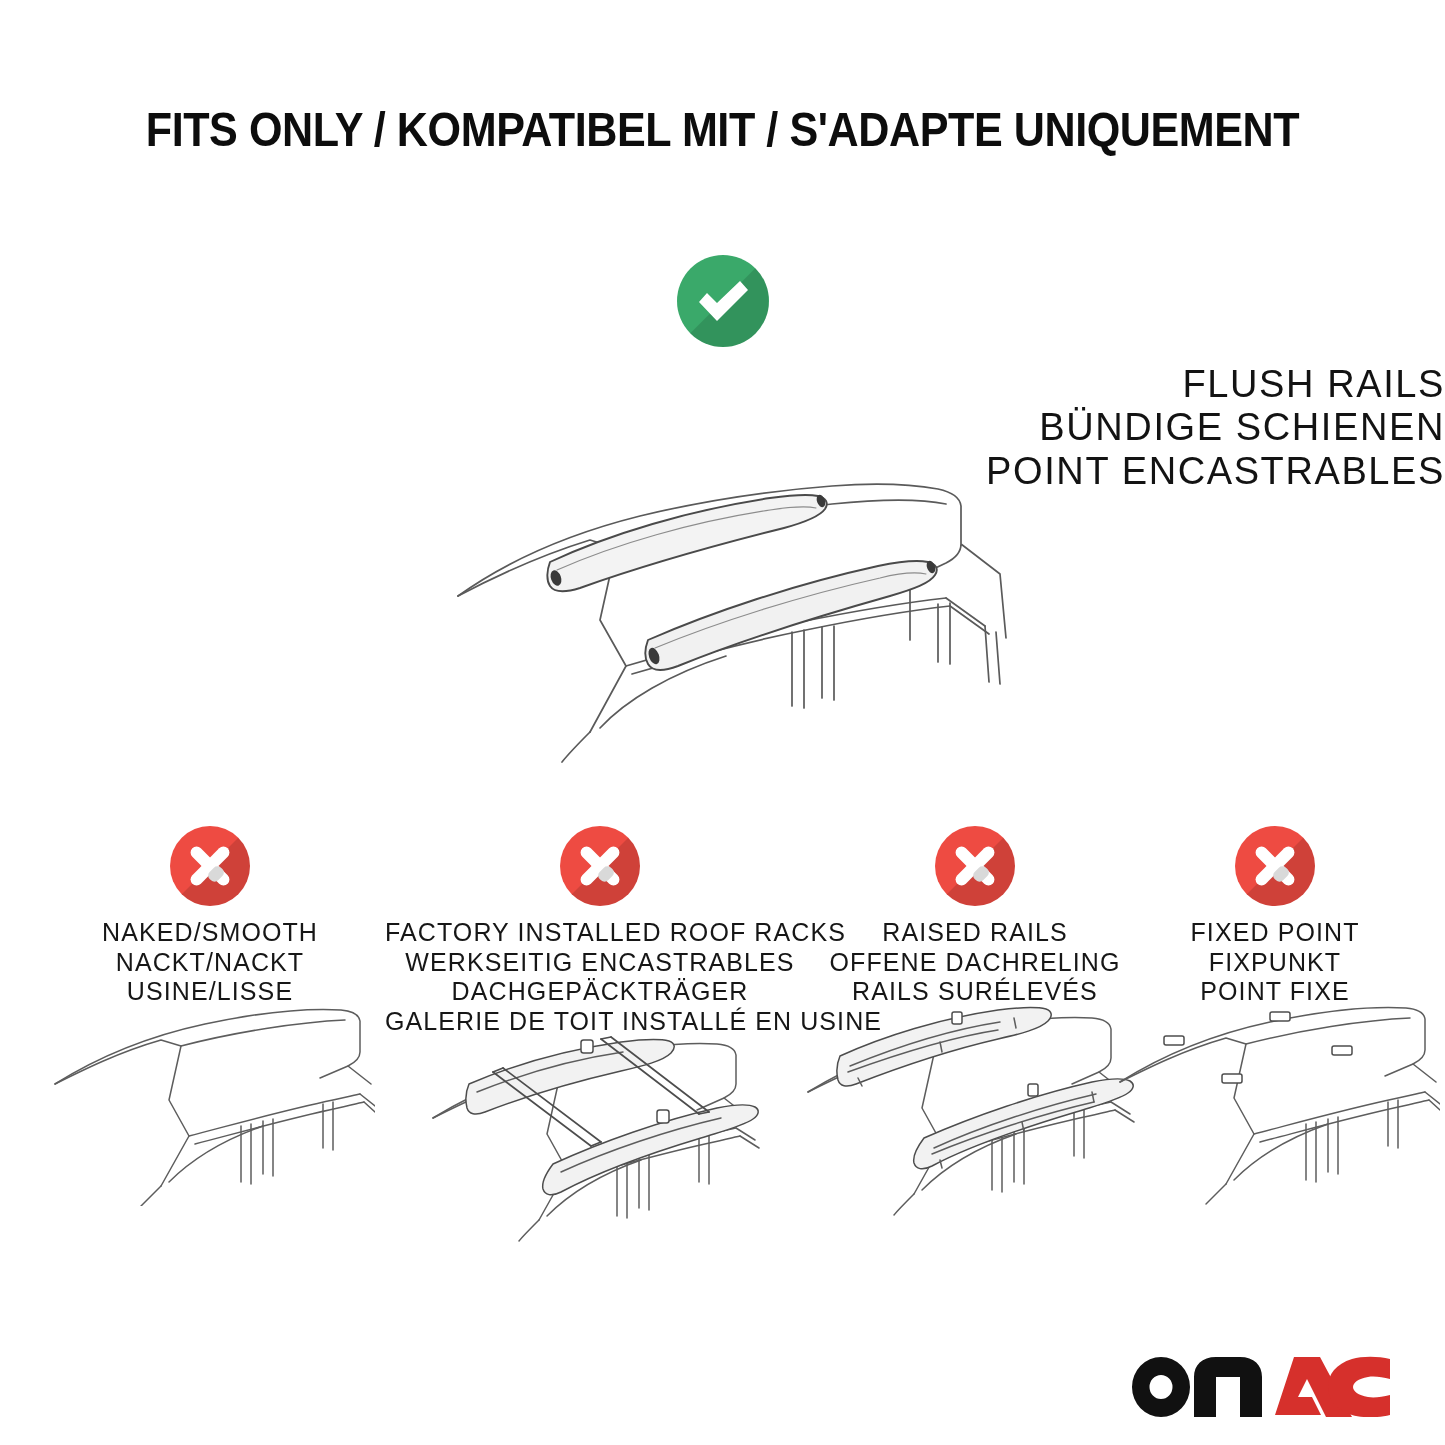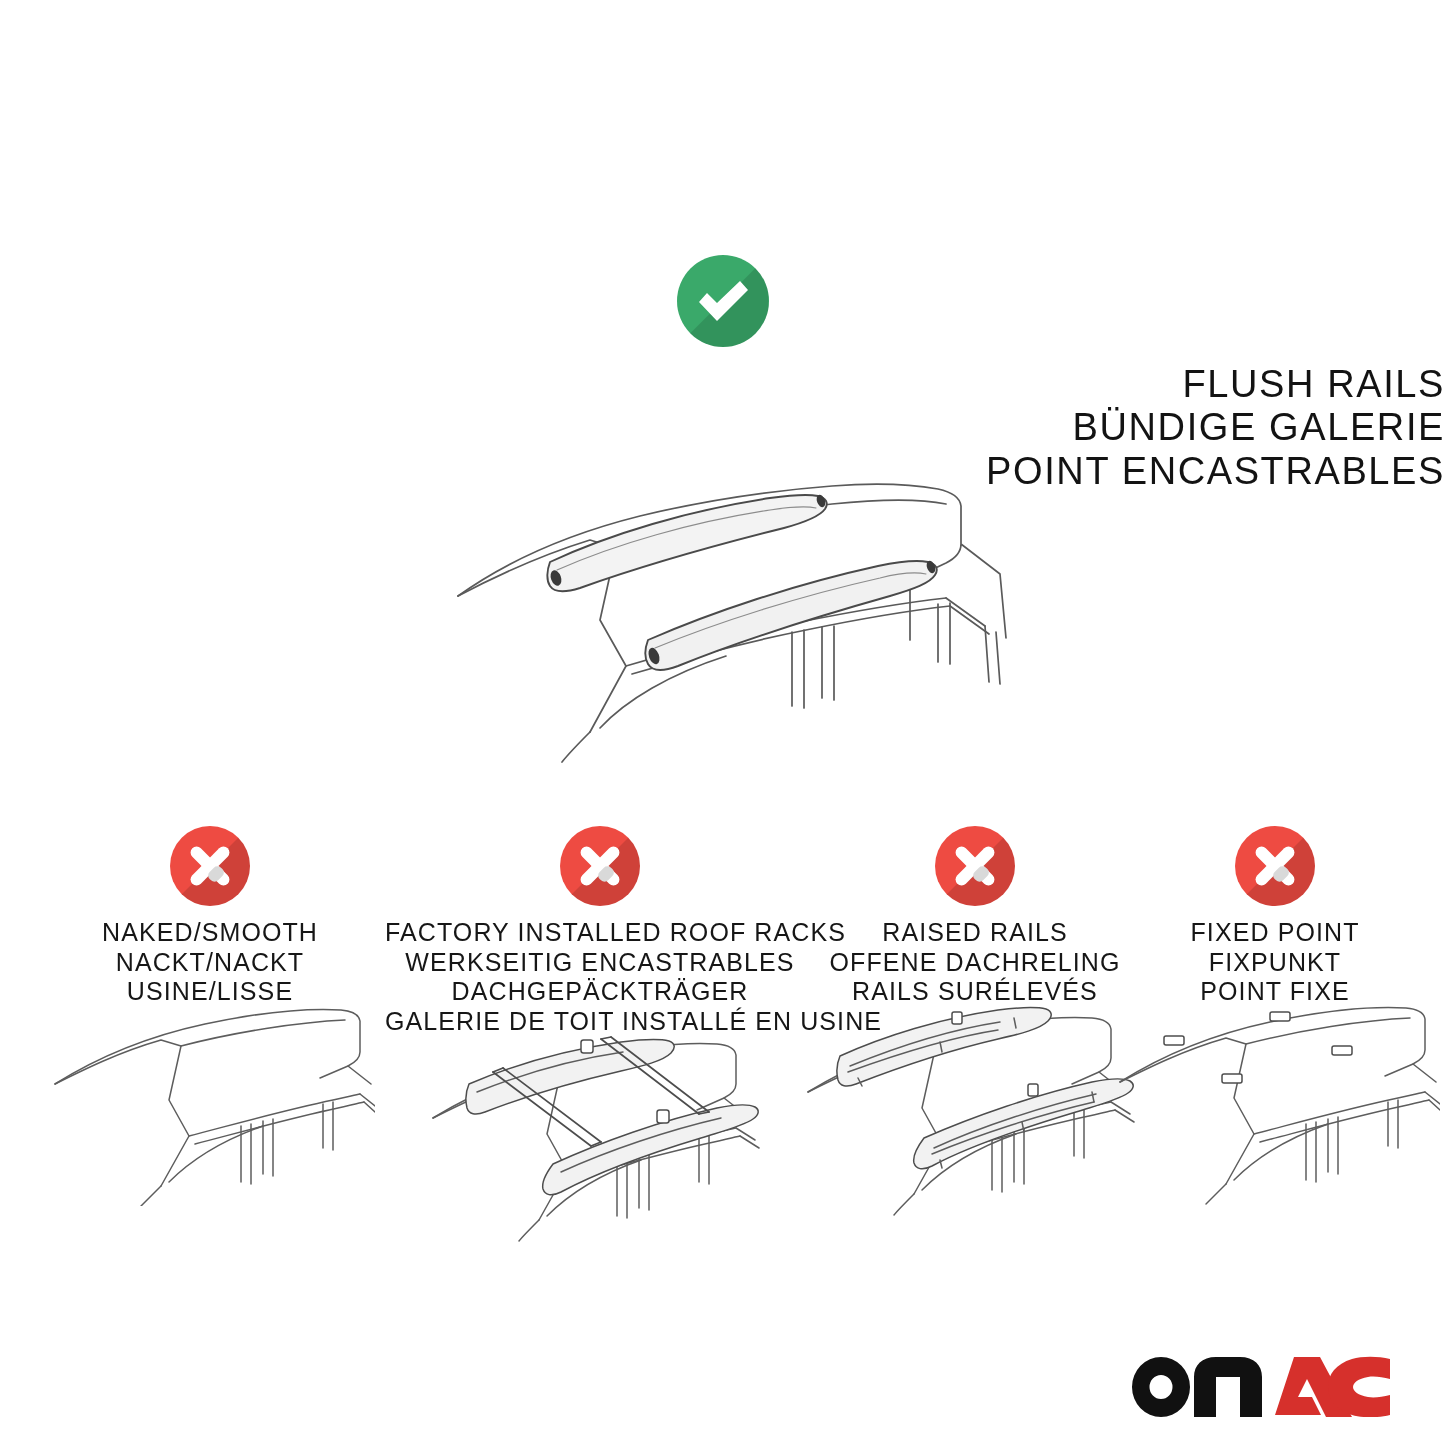--- a/index.html
+++ b/index.html
@@ -112,33 +112,36 @@
   }
   .logo svg{height:62px;display:block;}
 
   .sr{position:absolute;width:1px;height:1px;overflow:hidden;clip:rect(0,0,0,0);}
 </style>
 </head>
 <body>
 
 <div id="root">
 
+  <div class="header">
+    <div class="header-title">FITS ONLY / KOMPATIBEL MIT / S'ADAPTE UNIQUEMENT</div>
+  </div>
 
   <div class="fits-block">
 
     <div class="badge green">
       <div class="shade"></div>
       <svg viewBox="0 0 92 92" xmlns="http://www.w3.org/2000/svg" aria-hidden="true">
         <path d="M22 47 L30 38 L40 48 L63 26 L71 35 L40 66 Z" fill="#ffffff"></path>
       </svg>
     </div>
 
     <div class="fits-labels">
       <div>FLUSH RAILS</div>
-      <div>BÜNDIGE GALERIE</div>
+      <div>BÜNDIGE SCHIENEN</div>
       <div>POINT ENCASTRABLES</div>
     </div>
   </div>
 
   <div class="main-illus">
     <svg viewBox="0 0 600 300" xmlns="http://www.w3.org/2000/svg" aria-hidden="true">
       <g fill="none" stroke="#5a5a5a" stroke-width="1.7" stroke-linecap="round" stroke-linejoin="round">
 
         <path d="M18 126 C60 96 120 66 200 46 C270 29 340 20 392 16
                  C430 13 470 14 498 19

